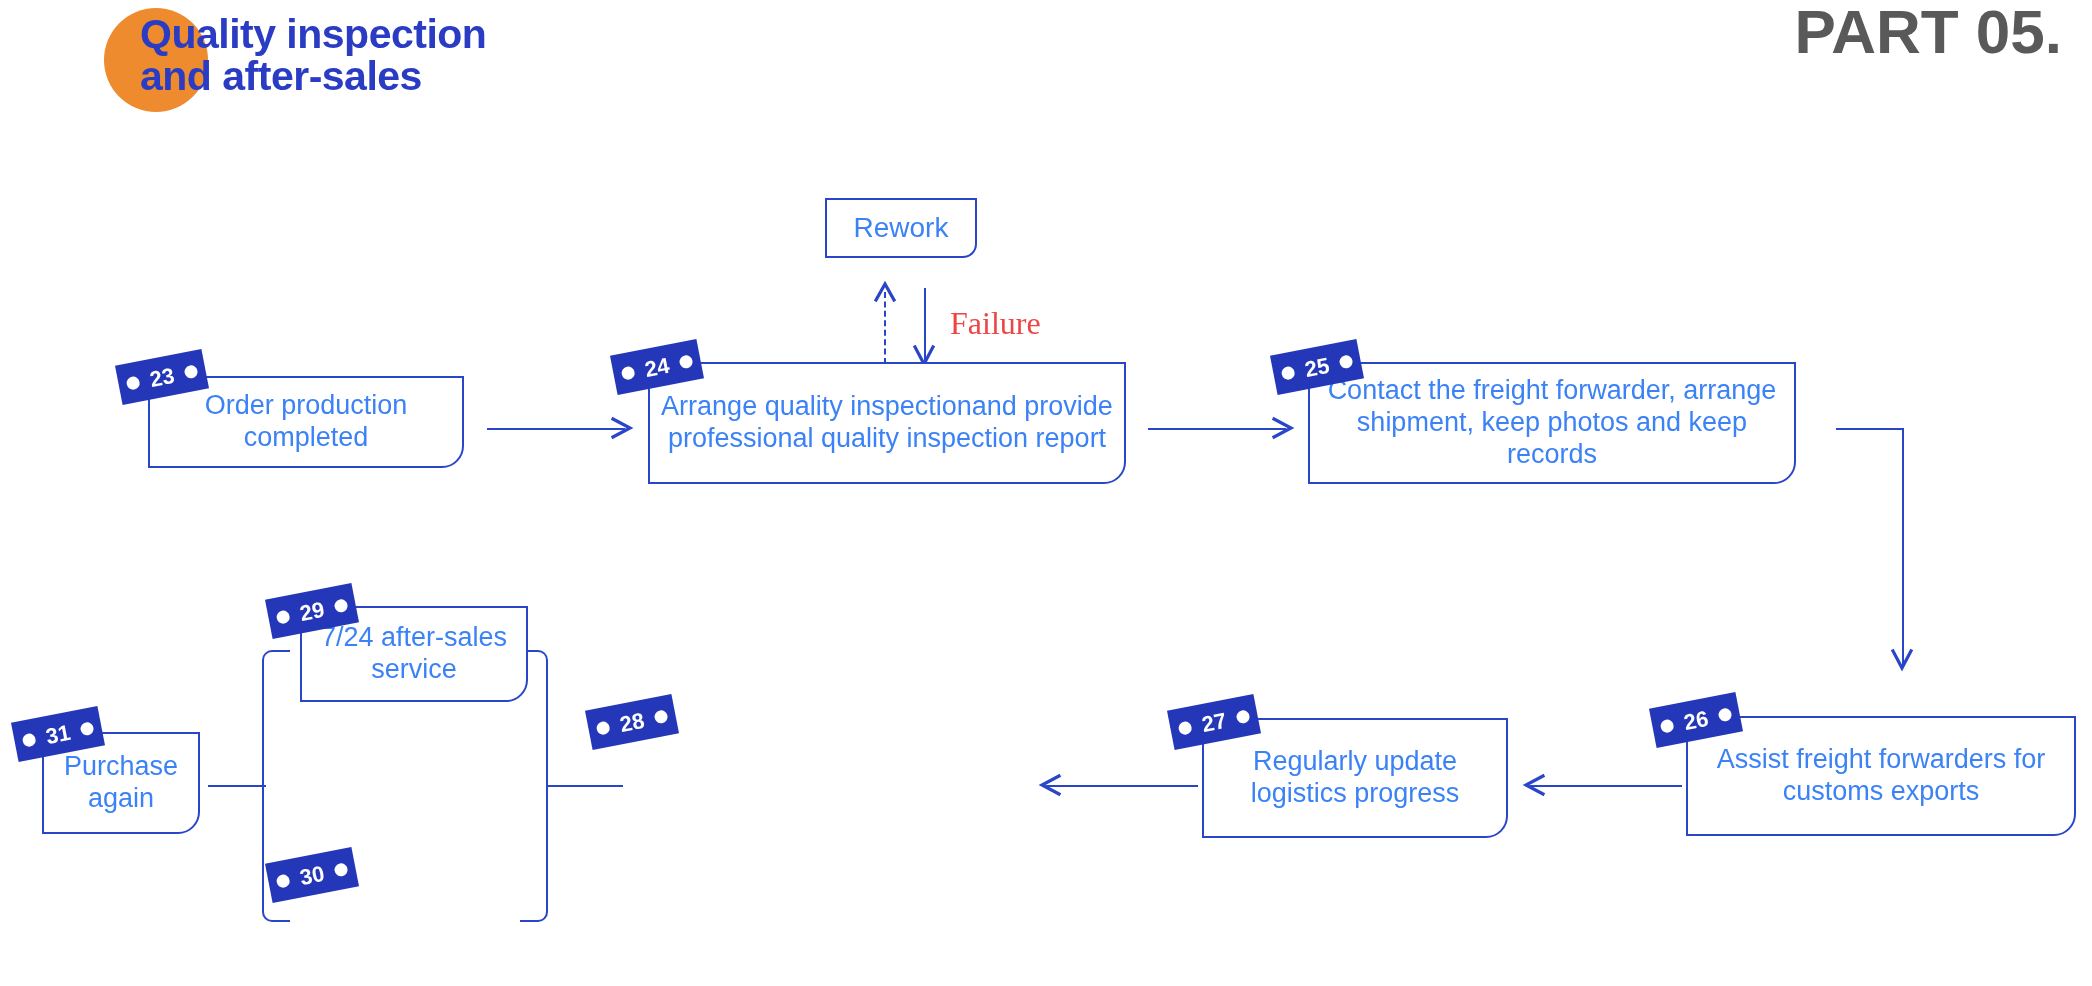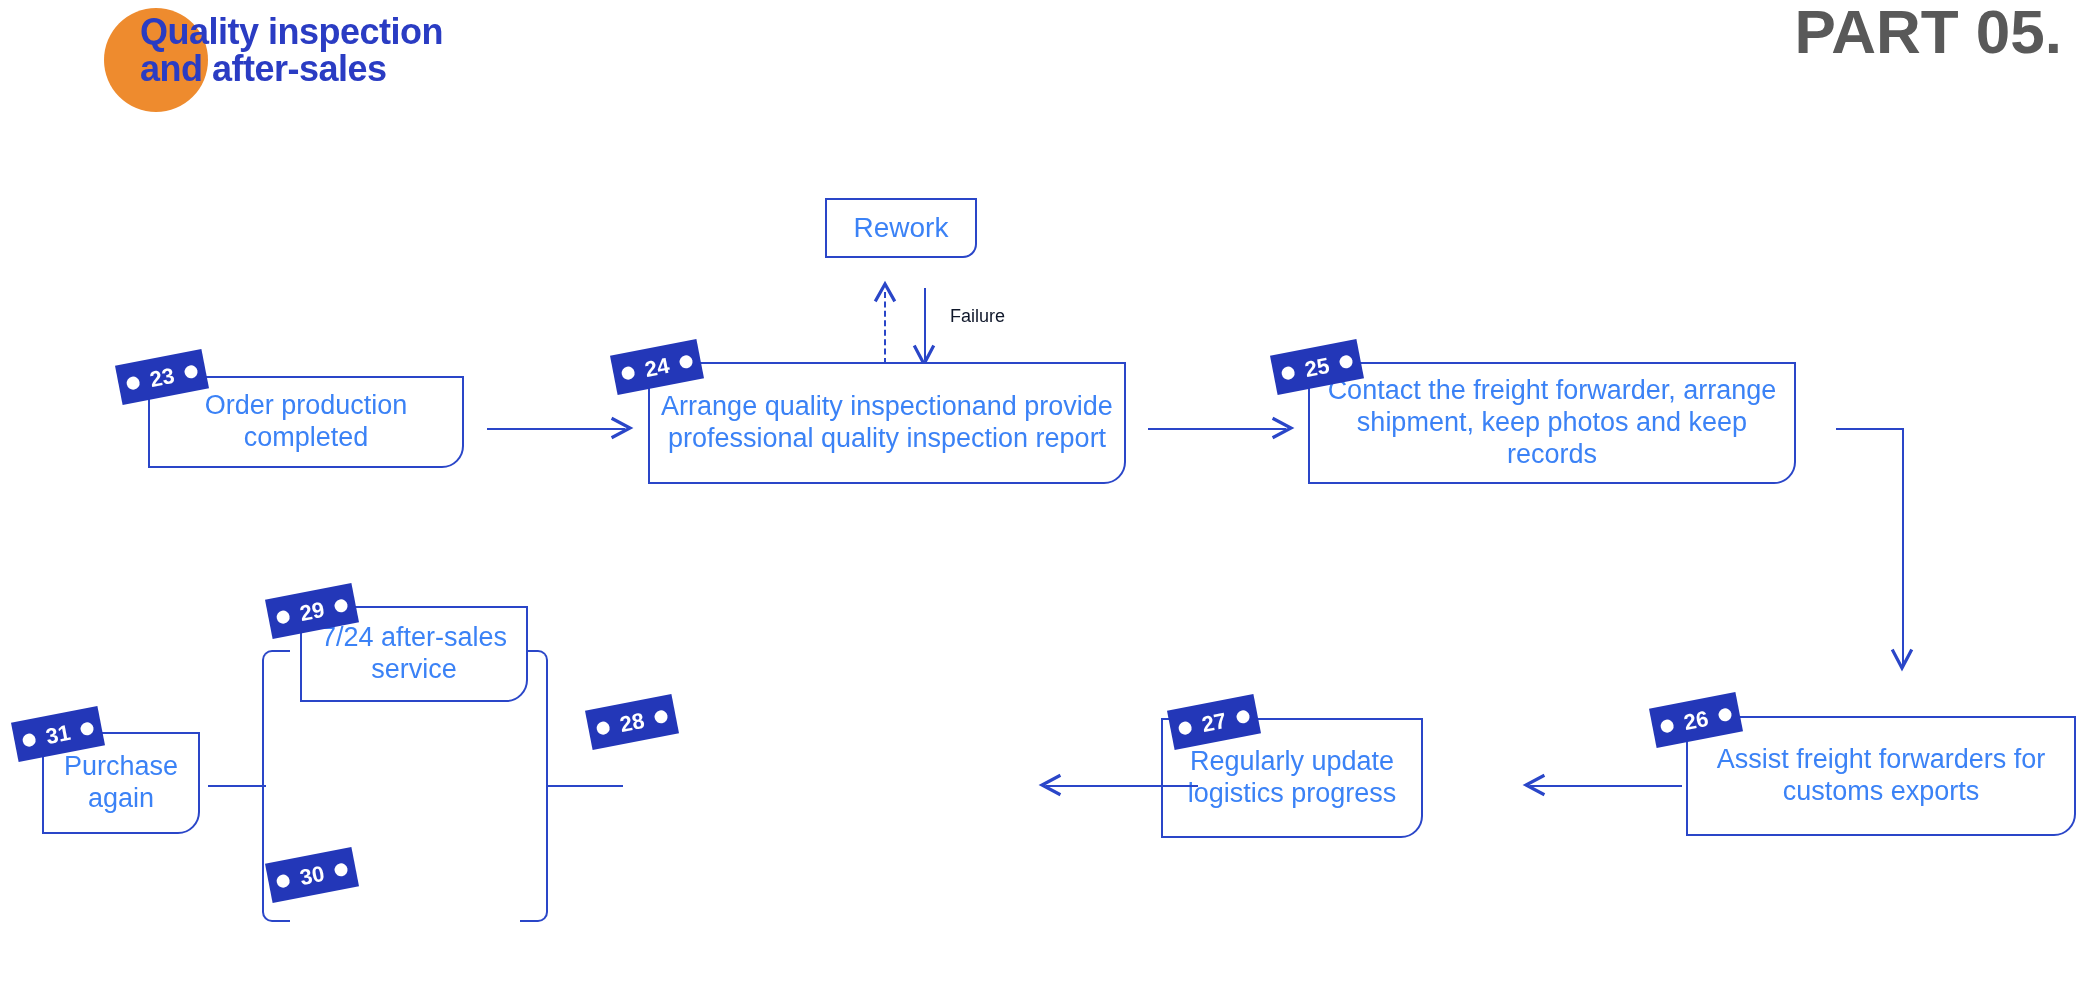--- a/index.html
+++ b/index.html
@@ -9,21 +9,21 @@
   }
   #stage{position:absolute;left:0;top:0;width:2092px;height:986px;}
 
   
   .orange-blob{
     position:absolute;left:104px;top:8px;width:104px;height:104px;
     background:#ee8b2e;border-radius:50%;
   }
   .title{
     position:absolute;left:140px;top:14px;width:900px;
-    color:#2a3cc3;font-size:36px;font-weight:bold;line-height:1.02;
+    color:#2a3cc3;font-size:41px;font-weight:bold;line-height:1.02;
     letter-spacing:-0.5px;white-space:pre-line;
   }
   .part-label{
     position:absolute;right:30px;top:-4px;
     color:#595959;font-size:62px;font-weight:bold;letter-spacing:0px;
   }
 
   
   .node{
     position:absolute;box-sizing:border-box;
@@ -59,21 +59,21 @@
   svg.arrowhead{position:absolute;overflow:visible;}
   svg.arrowhead path{fill:none;stroke:#2a46c8;stroke-width:3.2;
     stroke-linecap:square;stroke-linejoin:miter;}
 
   
   .bracket{position:absolute;box-sizing:border-box;border:2.2px solid #2a46c8;}
   .bracket.left{border-right:none;}
   .bracket.right{border-left:none;}
 
   .flabel{
-    position:absolute;color:#0f172a;font-size:18px;line-height:1;
+    position:absolute;color:#ef4444;font-size:32px;line-height:1;font-family:Liberation Serif, serif;
   }
 </style>
 </head>
 <body>
 
 <div id="stage">
 
   <div class="orange-blob"></div>
   <div class="title">Quality inspection
 and after-sales</div>
@@ -134,21 +134,21 @@
     <span class="dot l"></span>
     <span class="num">26</span>
     <span class="dot r"></span>
   </div>
 
   <div class="hline" style="left:1530px;top:785px;width:152px;"></div>
   <svg class="arrowhead" style="left:1524px;top:774px;width:22px;height:22px;" viewBox="0 0 22 22">
     <path d="M19 2 L2 11 L19 20"></path>
   </svg>
 
-  <div class="node" style="left:1161px;top:718px;width:262px;height:120px;">Regularly update logistics progress</div>
+  <div class="node" style="left:1202px;top:718px;width:306px;height:120px;">Regularly update logistics progress</div>
   <div class="badge" style="left:1170px;top:702px;">
     <span class="dot l"></span>
     <span class="num">27</span>
     <span class="dot r"></span>
   </div>
 
   <div class="hline" style="left:1046px;top:785px;width:152px;"></div>
   <svg class="arrowhead" style="left:1040px;top:774px;width:22px;height:22px;" viewBox="0 0 22 22">
     <path d="M19 2 L2 11 L19 20"></path>
   </svg>

